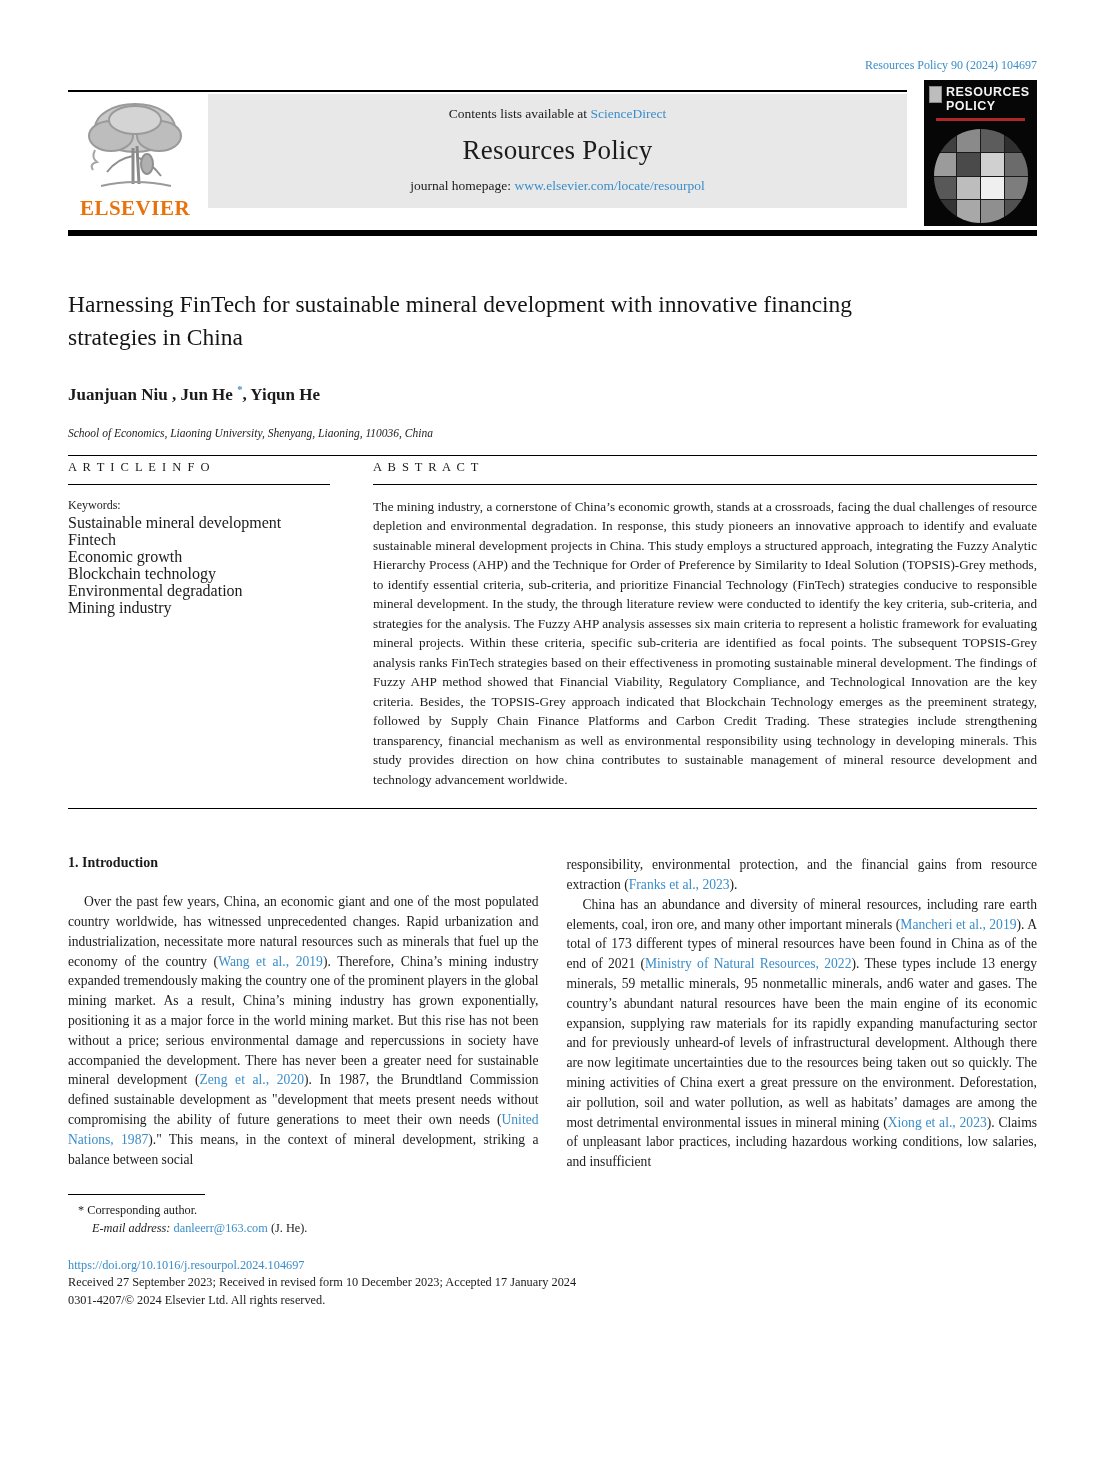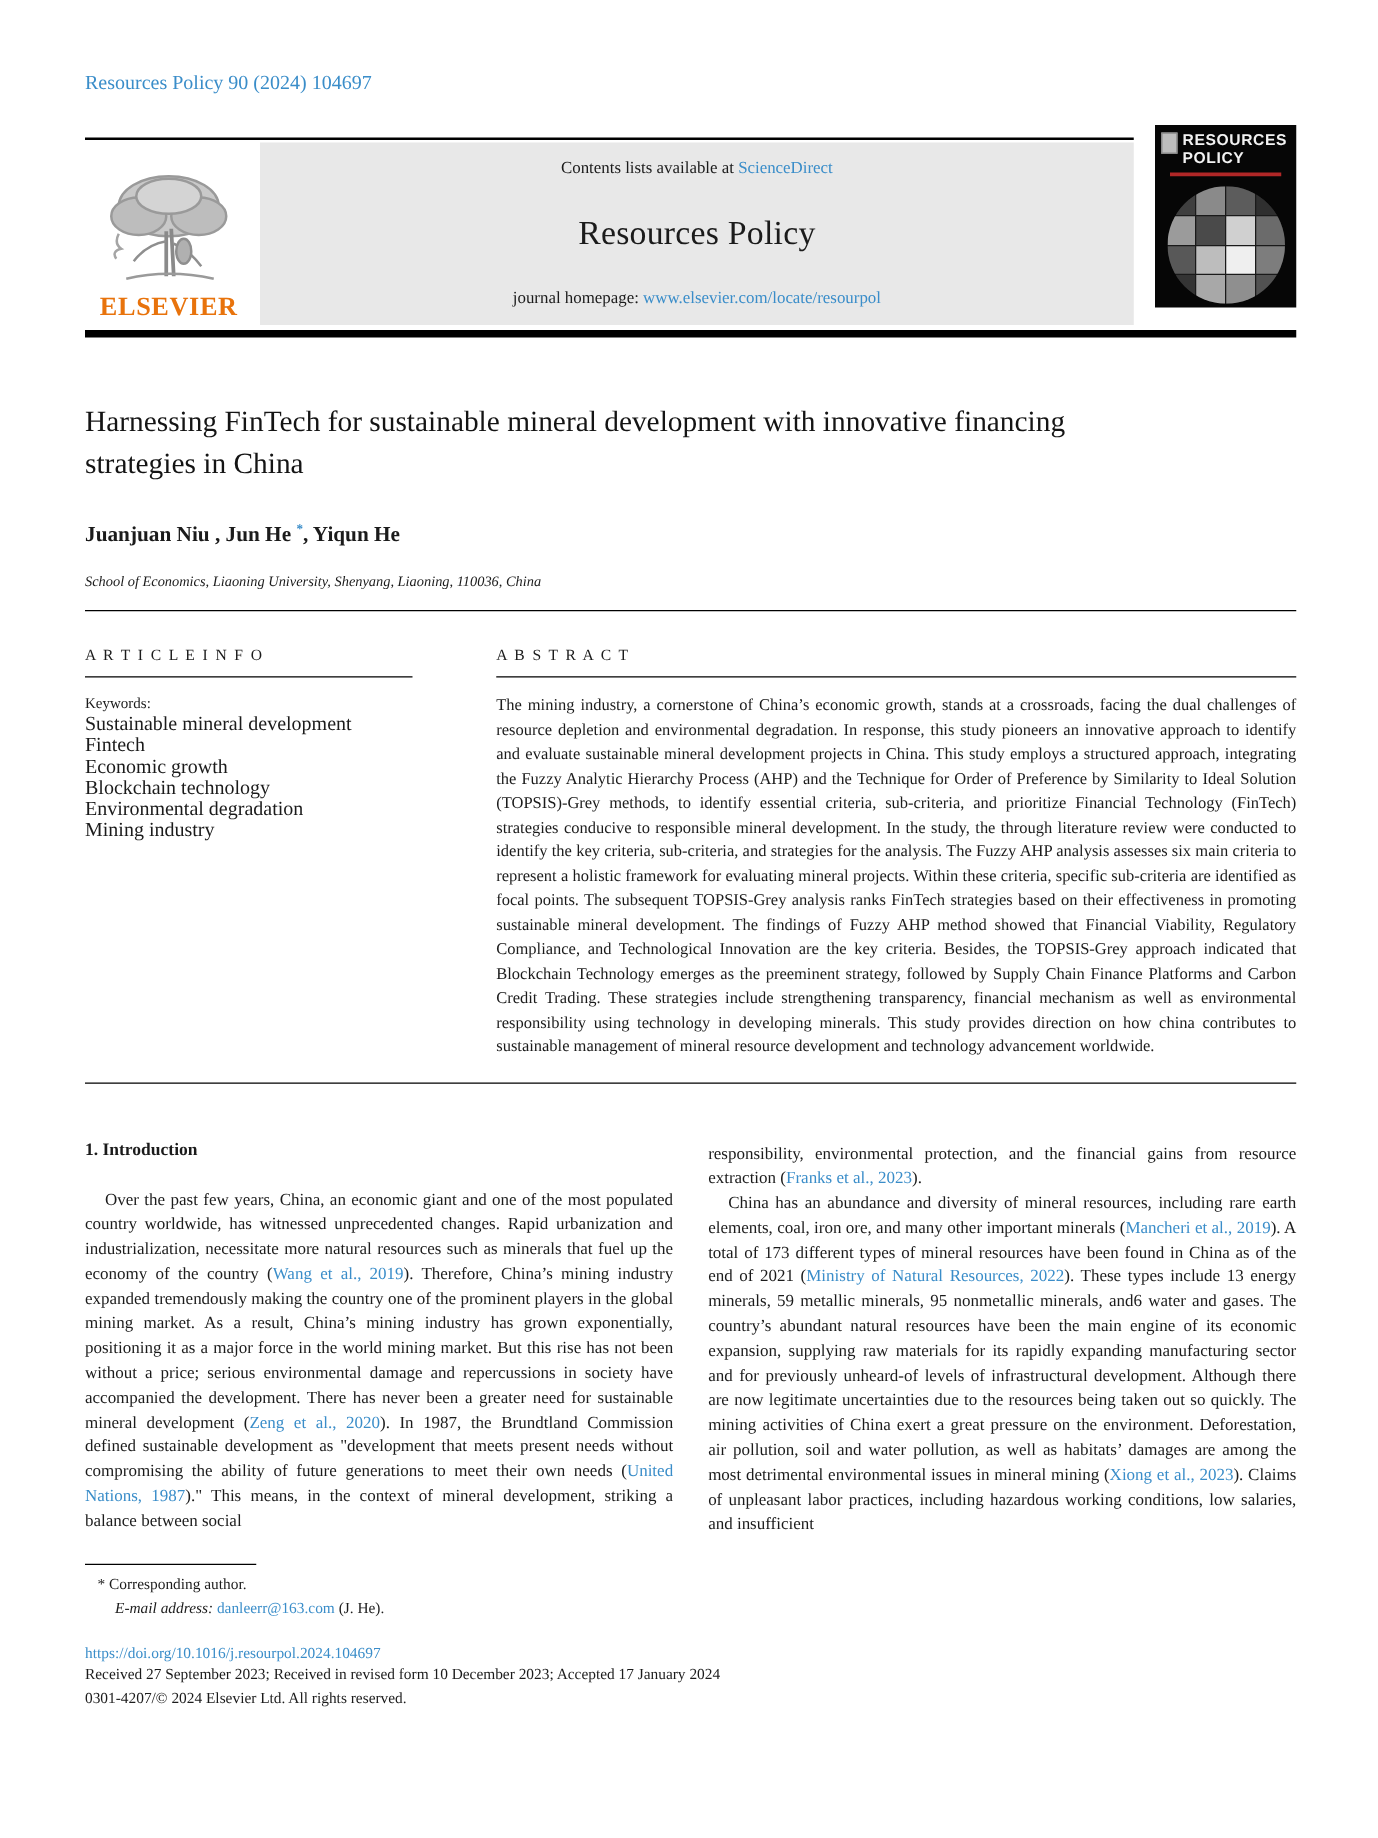--- a/index.html
+++ b/index.html
@@ -16,24 +16,24 @@
     width:1102px;height:1470px;
     margin:0 auto;
     background:#fff;
     font-family:"Liberation Serif","DejaVu Serif",serif;
     color:var(--text-color);
     padding:58px 65px 0 68px;
     overflow:hidden;
   }
   
   .header-citation{
-    text-align:left;
-    font-size:16px;
+    text-align:right;
+    font-size:12px;
     color:var(--link-blue);
-    margin-bottom:34px;
+    margin-bottom:17px;
   }
   
   .masthead-row{display:flex;align-items:flex-start;}
   .mast-left{
     flex:1;
     border-top:2px solid #000;
     padding-top:2px;
     display:flex;align-items:stretch;
   }
   .logo-col{
@@ -43,21 +43,21 @@
   }
   .logo-col svg{display:block;}
   .elsevier-wordmark{
     font-size:21px;font-weight:600;letter-spacing:.5px;
     color:var(--elsevier-orange);
     margin-top:2px;
   }
   .mast-center{
     flex:1;
     background:var(--masthead-bg);
-    height:146px;
+    height:114px;
     display:flex;flex-direction:column;align-items:center;justify-content:space-between;
     padding:12px 10px 14px;
   }
   .contents-line{font-size:13.5px;}
   .contents-line .lnk{color:var(--link-blue);}
   .journal-name{font-size:27px;letter-spacing:.2px;}
   .homepage-line{font-size:13.5px;}
   .homepage-line .lnk{color:var(--link-blue);}
   .cover-col{
     width:113px;height:146px;
@@ -106,21 +106,21 @@
   .article-title{
     font-size:23.5px;font-weight:400;line-height:33px;
     margin-top:52px;color:#141414;
     max-width:860px;
   }
   .authors-line{font-size:17px;margin-top:30px;font-weight:bold;}
   .authors-line .sup-link{color:var(--link-blue);vertical-align:super;font-size:62%;}
   .affiliation{font-size:11.5px;font-style:italic;margin-top:22px;}
   .full-rule{border:none;border-top:1.2px solid #000;margin-top:16px;}
   
-  .info-abstract{display:flex;margin-top:28px;gap:24px;}
+  .info-abstract{display:flex;margin-top:4px;}
   .info-col{width:262px;flex:none;}
   .abs-col{flex:1;margin-left:43px;}
   .sec-heading{font-size:12.5px;letter-spacing:1.5px;}
   .heading-rule{border:none;border-top:1px solid #000;margin:9px 0 12px;}
   .kw-label{font-size:12px;line-height:17px;}
   .kw{font-size:16px;line-height:17px;}
   .abstract-text{font-size:13.2px;line-height:19.5px;text-align:justify;}
   .section-rule{border:none;border-top:1.2px solid #000;margin-top:19px;}
   
   .intro{display:flex;margin-top:46px;}

